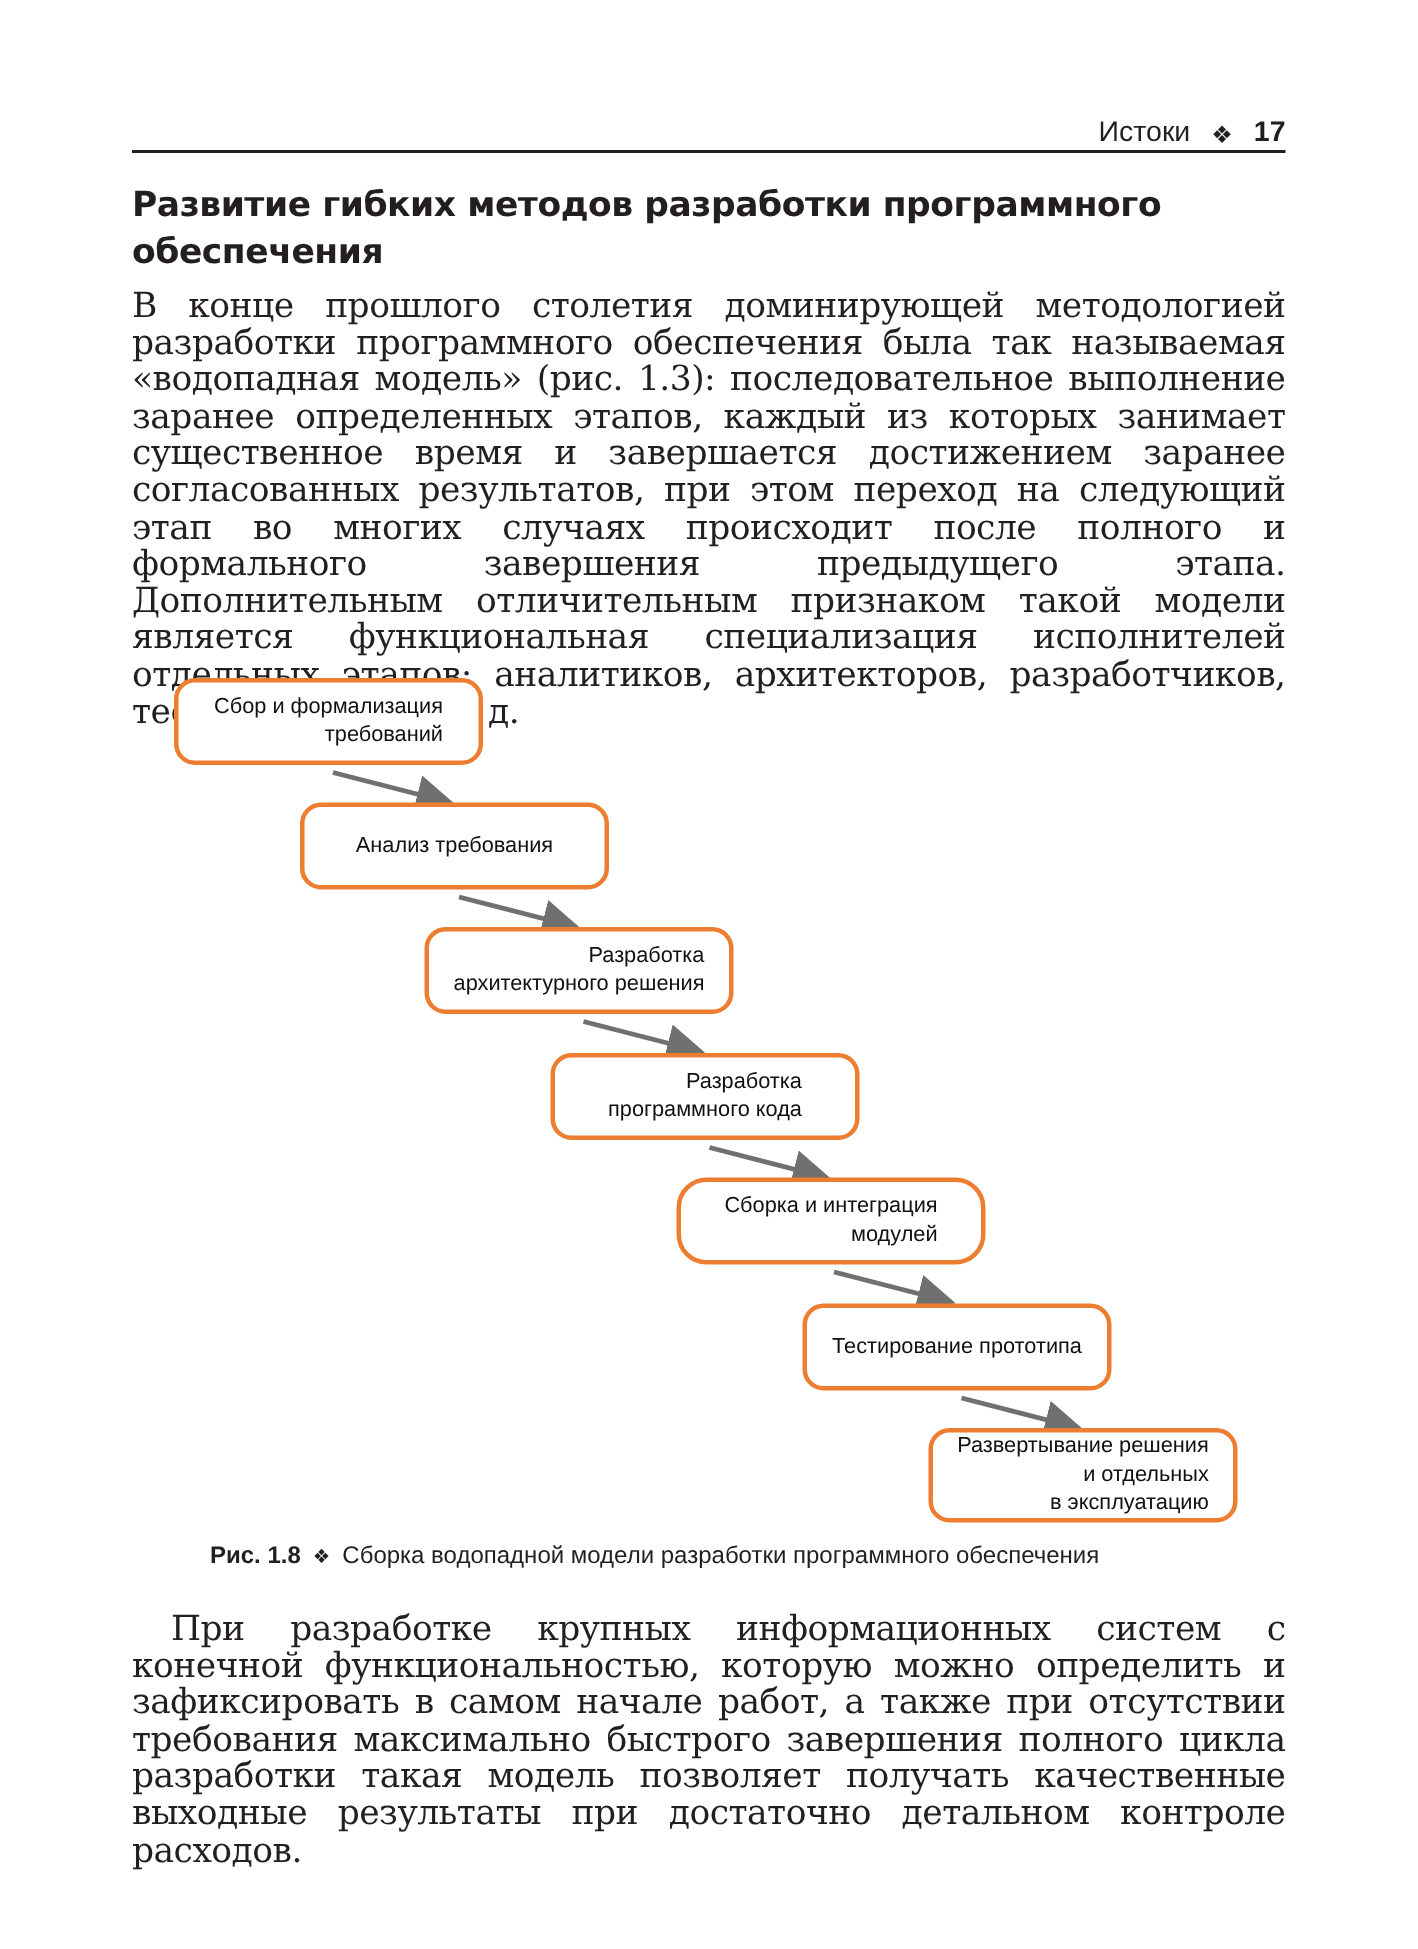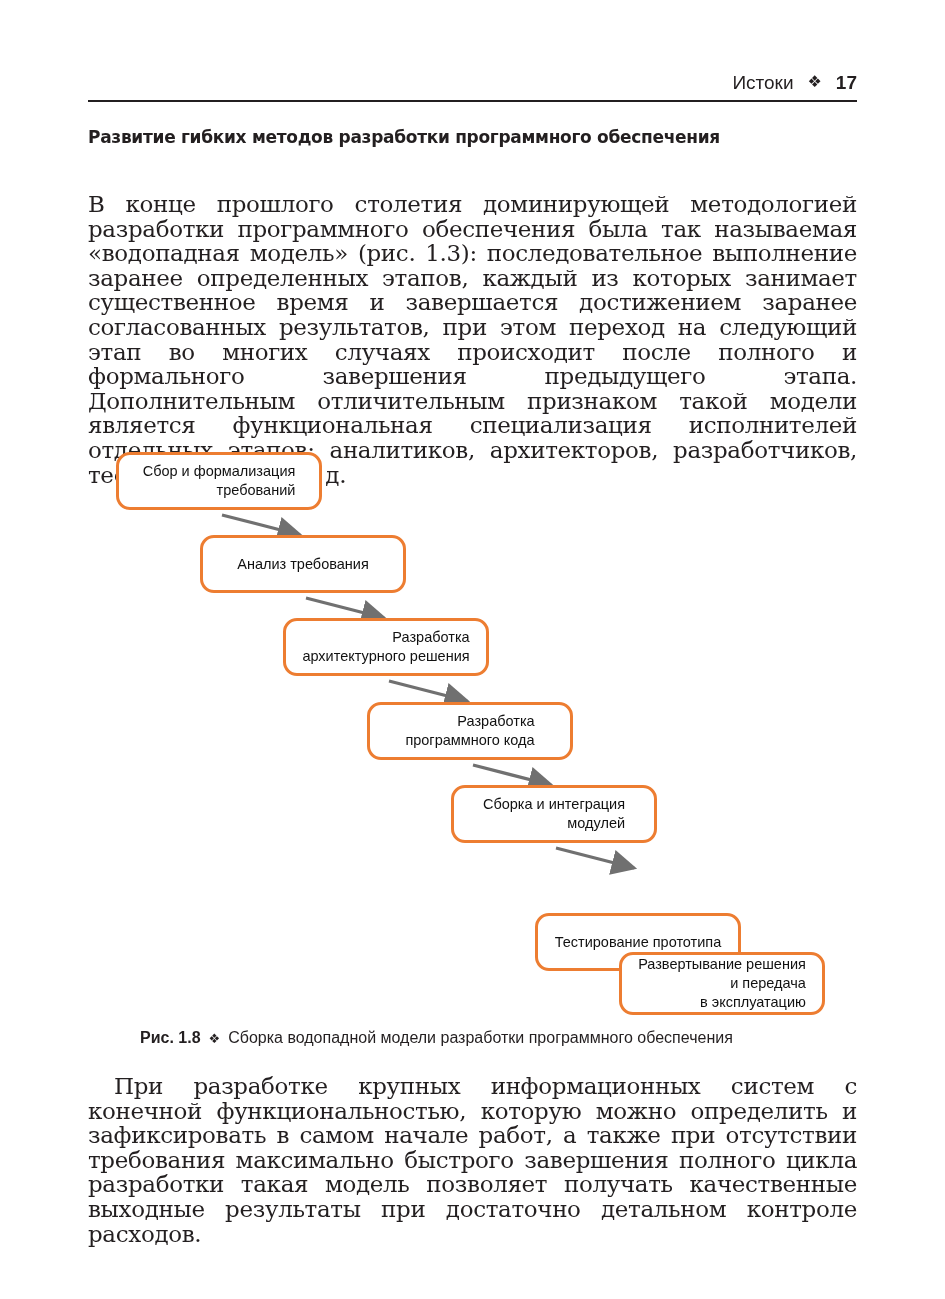--- a/index.html
+++ b/index.html
@@ -1,28 +1,28 @@
 <!DOCTYPE html>
 <html><head>
 <meta charset="utf-8">
 <style>
   html, body { margin: 0; padding: 0; background: #ffffff; }
   body { width: 945px; height: 1299px; position: relative; overflow: hidden; color: #231f20; }
   .header {
     position: absolute; left: 88px; top: 72px; width: 769px; height: 28px;
     border-bottom: 2px solid #231f20;
     font-family: "Liberation Sans", sans-serif; font-size: 19px;
-    display: flex; justify-content: flex-end; align-items: flex-start; gap: 14px;
+    display: flex; justify-content: flex-end; align-items: flex-end; gap: 14px;
   }
   .header .chap { color: #231f20; }
   .header .orn { font-size: 16px; }
   .header .pnum { font-weight: bold; }
   .title {
     position: absolute; left: 88px; top: 122px; width: 760px;
-    font-family: "DejaVu Sans", sans-serif; font-weight: bold; font-size: 17px; line-height: 31px;
+    font-family: "DejaVu Sans", sans-serif; font-weight: bold; font-size: 23px; line-height: 31px;
     letter-spacing: -0.3px;
   }
   .para {
     position: absolute; left: 88px; width: 769px;
     font-family: "DejaVu Serif", serif; font-size: 23px; line-height: 24.6px;
     text-align: justify; letter-spacing: -0.35px;
   }
   .p1 { top: 192px; }
   .p2 { top: 1074px; text-indent: 26px; }
   .diagram { position: absolute; left: 0; top: 0; width: 945px; height: 1299px; pointer-events: none; }
@@ -69,24 +69,24 @@
   </g>
 </svg>
 
 <div class="box" style="left:116px;top:452px;">Сбор и формализация
 требований</div>
 <div class="box" style="left:200px;top:535px;">Анализ требования</div>
 <div class="box" style="left:283px;top:618px;">Разработка
 архитектурного решения</div>
 <div class="box" style="left:367px;top:702px;">Разработка
 программного кода</div>
-<div class="box" style="left:451px;top:785px;">Сборка и интеграция
+<div class="box" style="left:451px;top:785px;border-radius:20px;">Сборка и интеграция
 модулей</div>
-<div class="box" style="left:535px;top:869px;margin-top:44px;">Тестирование прототипа</div>
+<div class="box" style="left:535px;top:869px;">Тестирование прототипа</div>
 <div class="box" style="left:619px;top:952px;height:63px;">Развертывание решения
-и передача
+и отдельных
 в эксплуатацию</div>
 
 <div class="caption">
   <span class="fig">Рис. 1.8</span><span class="orn">❖</span><span>Сборка водопадной модели разработки программного обеспечения</span>
 </div>
 
 <div class="para p2">При разработке крупных информационных систем с конечной функциональностью, которую можно определить и зафиксировать в самом начале работ, а также при отсутствии требования максимально быстрого завершения полного цикла разработки такая модель позволяет получать качественные выходные результаты при достаточно детальном контроле расходов.</div>
 
 </body></html>

